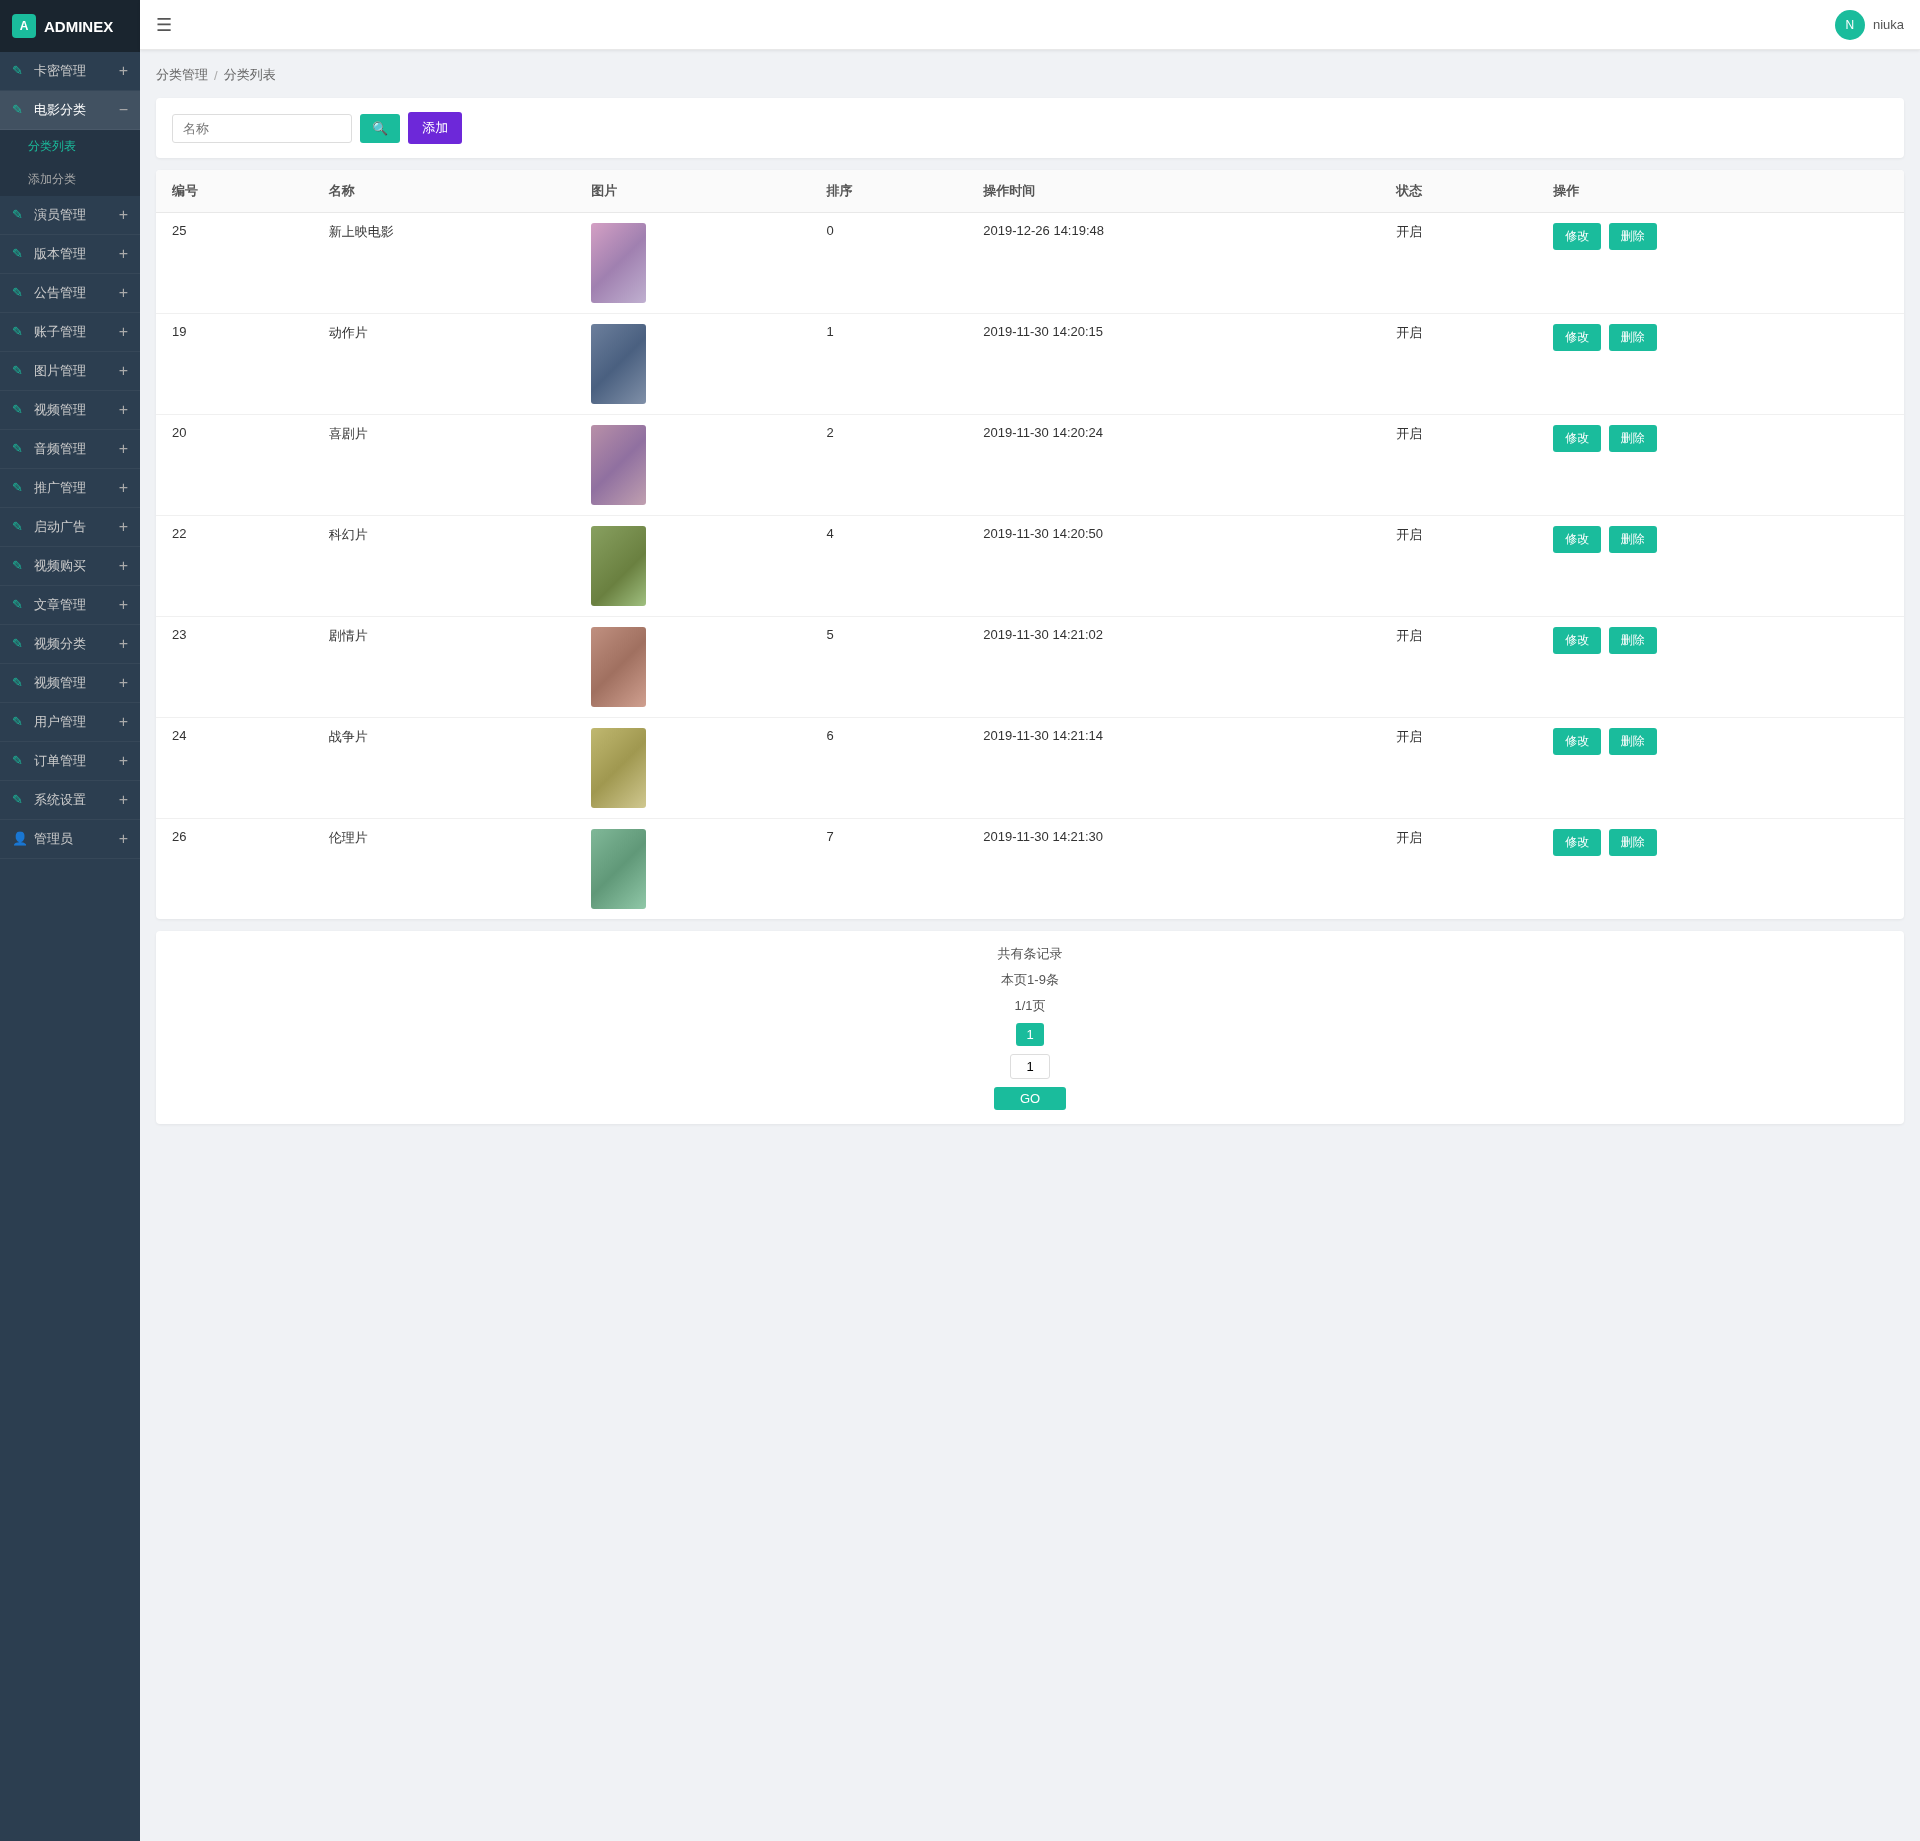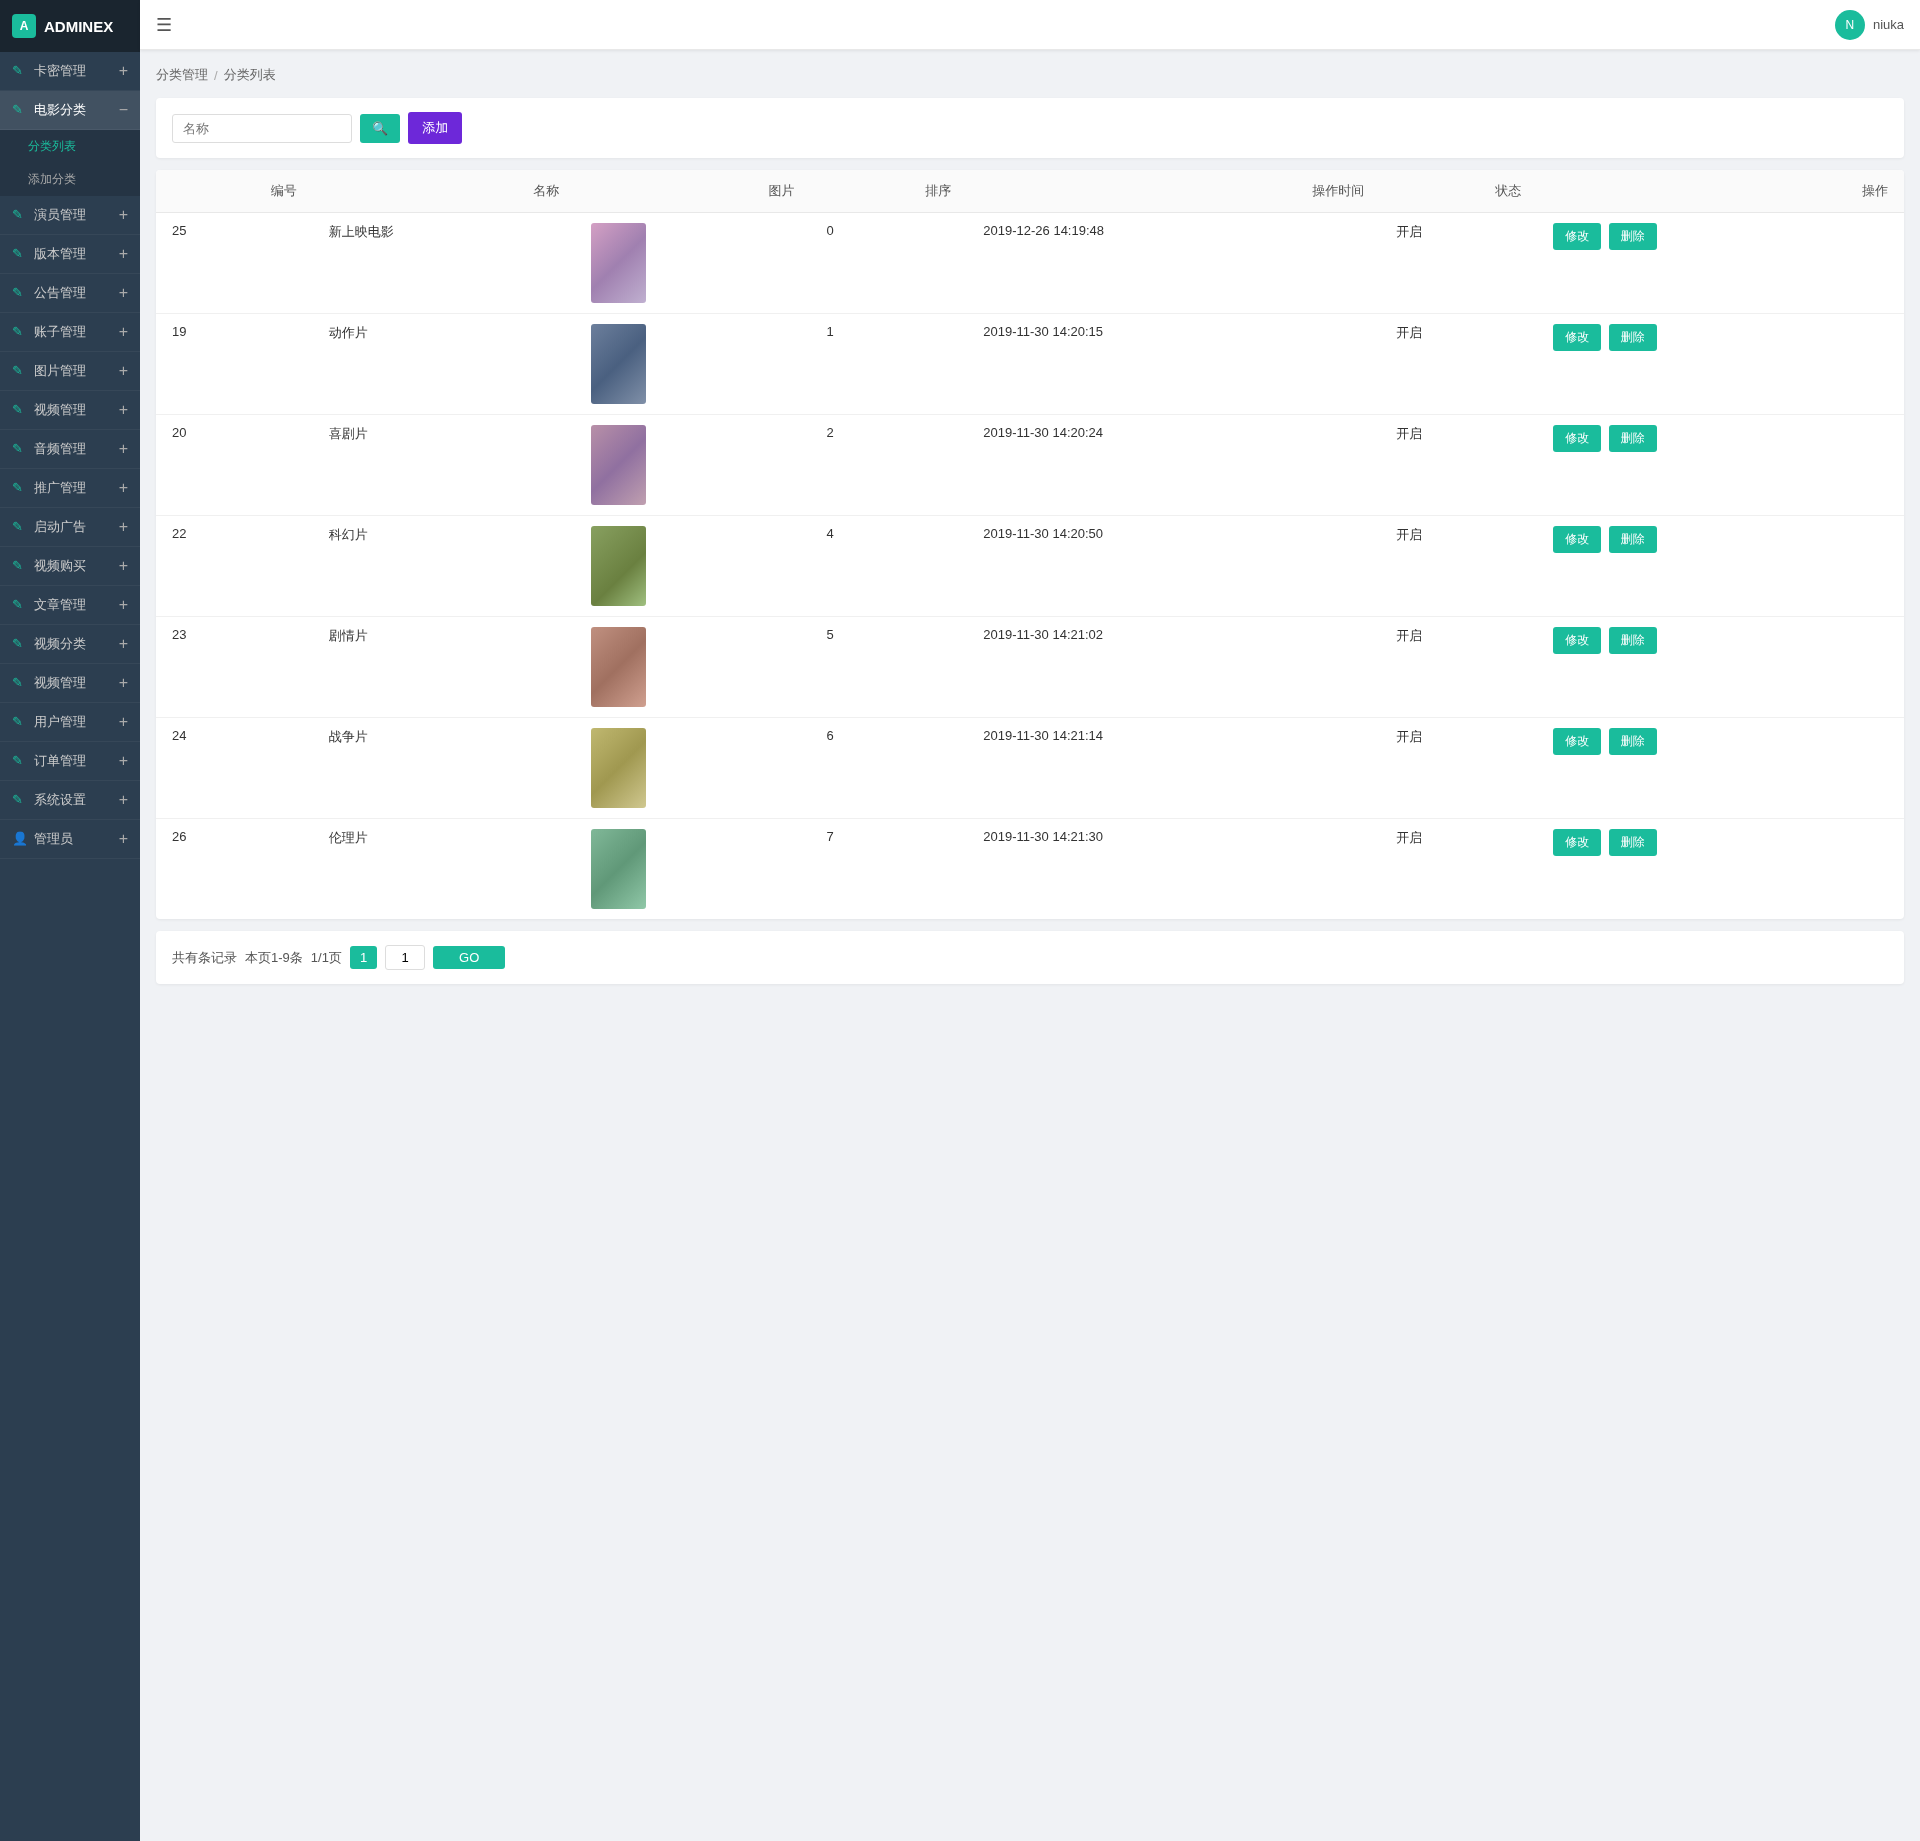--- a/index.html
+++ b/index.html
@@ -174,22 +174,22 @@
       box-shadow: 0 1px 3px rgba(0,0,0,0.06);
       overflow: hidden;
     }
     .data-table {
       width: 100%;
       border-collapse: collapse;
     }
     .data-table th {
       background: #fafafa;
       padding: 12px 16px;
-      text-align: right;
-      font-weight: 400;
+      text-align: left;
+      font-weight: 700;
       color: #555;
       font-size: 13px;
       border-bottom: 1px solid #e8e8e8;
     }
     .data-table td {
       padding: 10px 16px;
       border-bottom: 1px solid #f0f0f0;
       color: #333;
       font-size: 13px;
       vertical-align: top;
@@ -234,20 +234,21 @@
       background: #fff;
       padding: 14px 16px;
       margin-top: 12px;
       border-radius: 4px;
       display: flex;
       align-items: center;
       gap: 8px;
       font-size: 13px;
       color: #555;
       box-shadow: 0 1px 3px rgba(0,0,0,0.06);
+      flex-direction: column;
     }
     .page-btn {
       background: #1abc9c;
       color: #fff;
       border: none;
       border-radius: 3px;
       padding: 4px 10px;
       cursor: pointer;
       font-size: 13px;
     }

